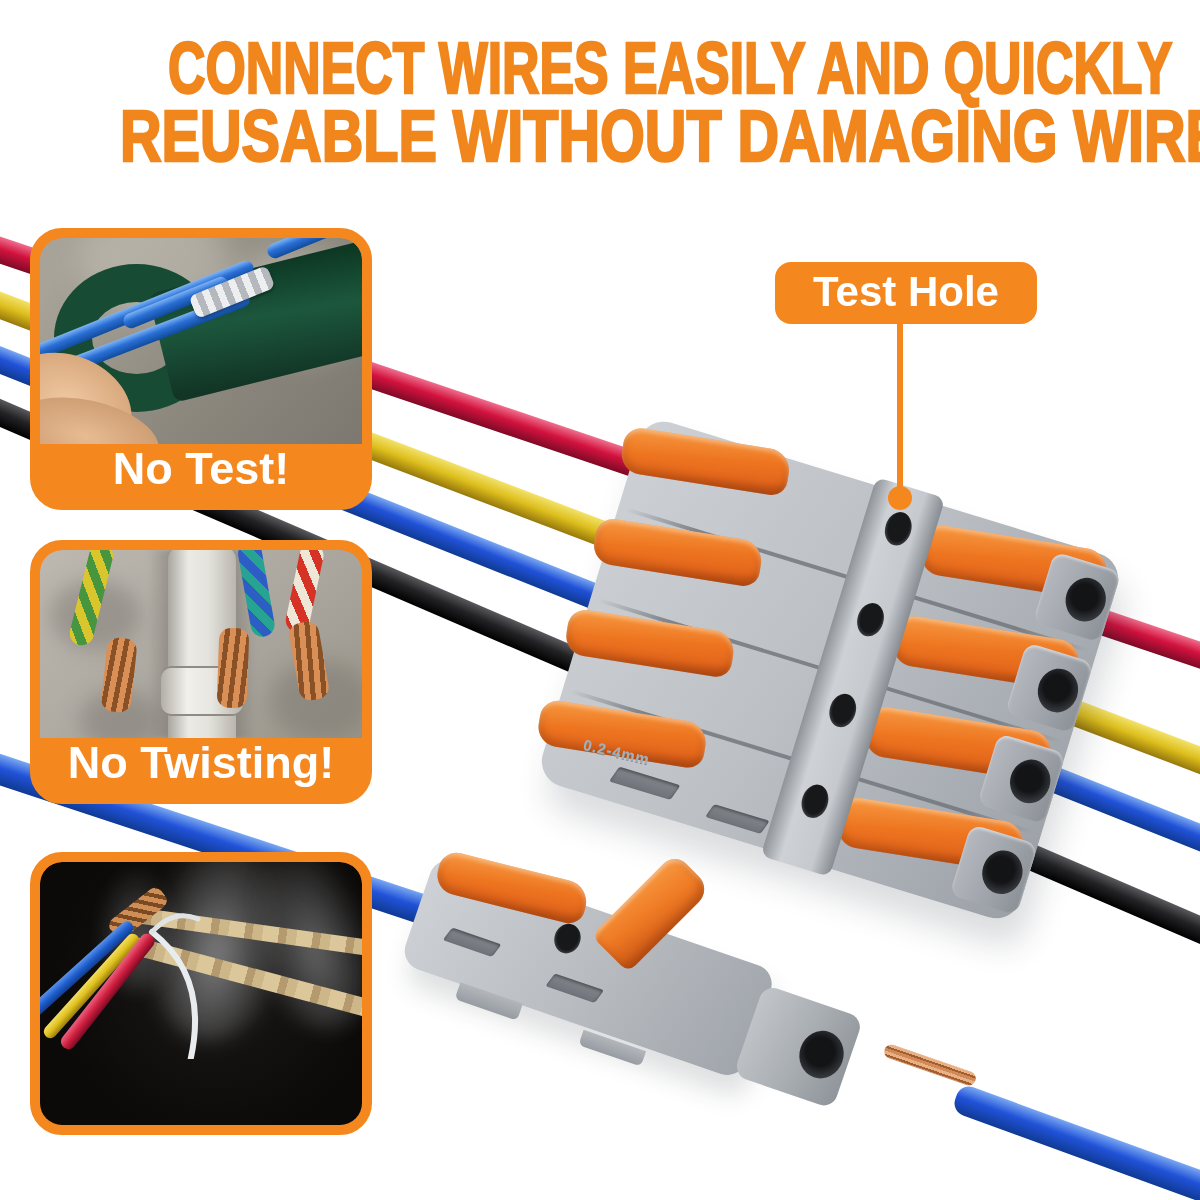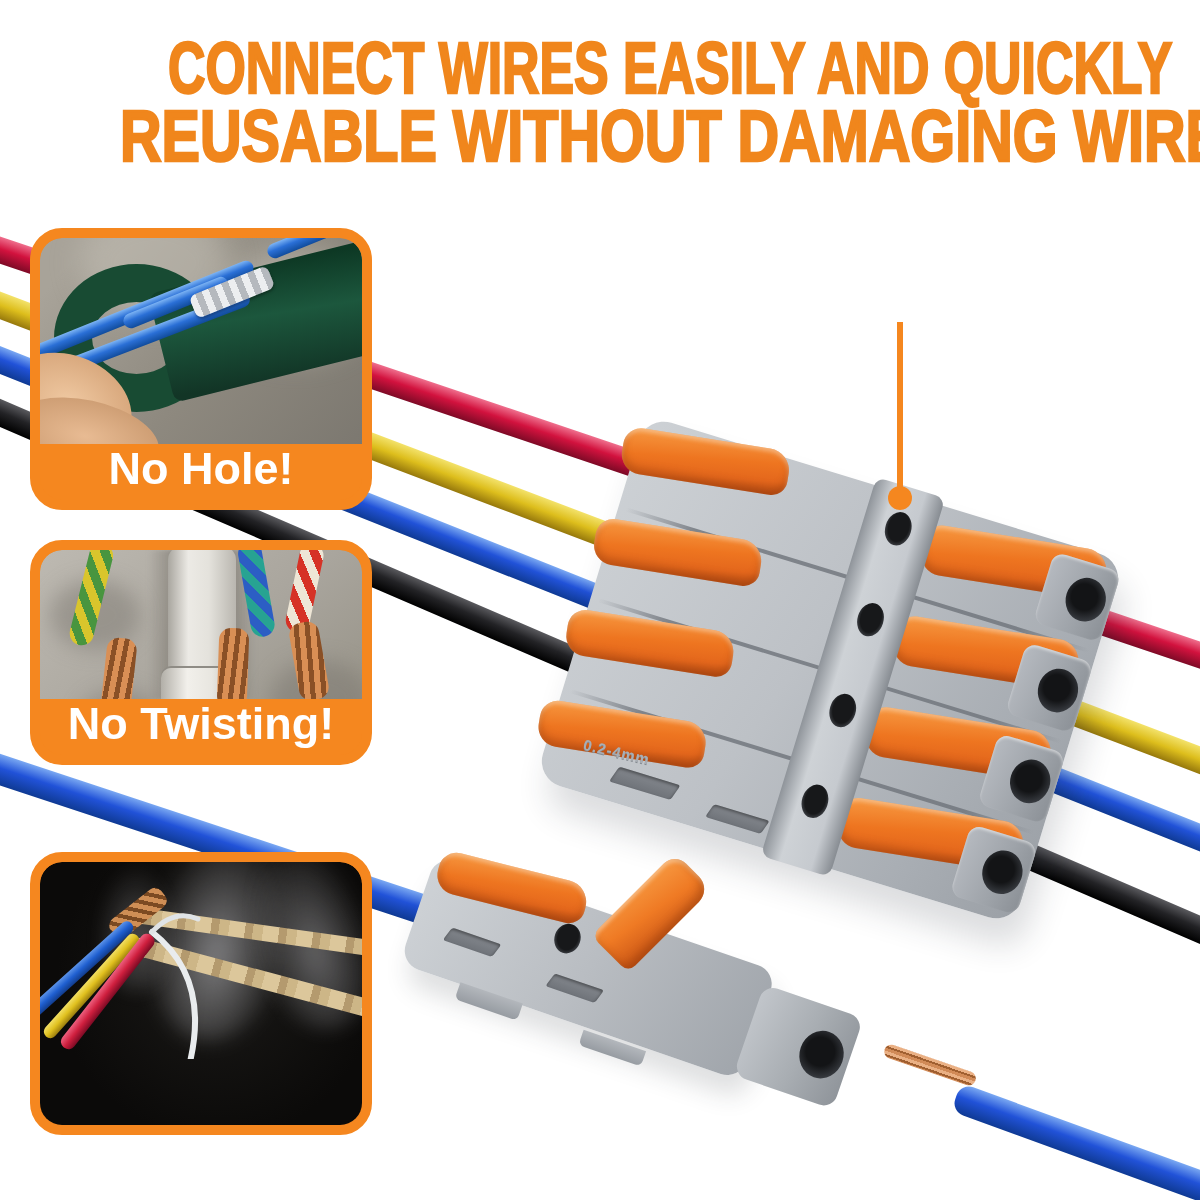--- a/index.html
+++ b/index.html
@@ -86,21 +86,21 @@
       box-shadow:inset -6px 0 8px rgba(120,45,5,.35),inset 3px 2px 4px rgba(255,230,200,.5);}
   .c1-thole{left:138px;top:32px;width:26px;height:30px;}
   .c1-cap{position:absolute;left:352px;top:26px;width:105px;height:96px;border-radius:14px;
       background:linear-gradient(100deg,#c2c6cb,#a8adb2 55%,#8f949a);}
   .c1-foot{position:absolute;border-radius:0 0 6px 6px;background:linear-gradient(#b3b7bc,#979ca2);}
 
   
   .panel{position:absolute;left:30px;width:342px;z-index:5;box-sizing:border-box;display:flex;flex-direction:column;
       border:10px solid var(--accent-orange);background:var(--accent-orange);border-radius:32px;overflow:hidden;}
   #panel-no-tape{top:228px;height:282px;}
-  #panel-no-twisting{top:540px;height:225px;}
+  #panel-no-twisting{top:540px;height:264px;}
   #panel-no-soldering{top:852px;height:283px;}
   .photo{position:relative;flex:1 1 auto;border-radius:22px 22px 0 0;overflow:hidden;}
   .caption{flex:0 0 56px;color:#fff;font-size:45px;font-weight:700;text-align:center;line-height:50px;}
   .ph{position:absolute;}
 
   
   .p1-bg{inset:0;background:linear-gradient(130deg,#a8a399 10%,#8e897f 55%,#7c7870 100%);}
   .p1-blob{width:150px;height:110px;border-radius:50%;background:rgba(200,196,186,.5);filter:blur(14px);}
   .tape-ring{left:14px;top:26px;width:165px;height:148px;border:38px solid #184b33;border-radius:50%;
       box-sizing:border-box;filter:blur(.6px);}
@@ -189,20 +189,21 @@
       </div>
     <div class="c4-cap" style="top:296px">
         <div class="port-hole"></div>
       </div>
 
     <div class="slot" style="left:74px;top:344px;width:64px;height:17px"></div>
     <div class="slot" style="left:176px;top:352px;width:58px;height:15px"></div>
     <div class="c4-marking">0.2-4mm</div>
   </div>
 
+  <div class="callout-box">Test Hole</div>
   <div class="callout-line"></div>
   <div class="callout-dot"></div>
 
   <div class="connector1">
     <div class="c1-body"></div>
     <div class="lever c1-lever-closed"></div>
     <div class="c1-lever-open"></div>
     <div class="t-hole c1-thole"></div>
     <div class="c1-cap">
         <div class="port-hole" style="width:44px;height:48px"></div>
@@ -221,21 +222,21 @@
       <div class="ph tape-ring"></div>
       <div class="ph tape-band"></div>
       <div class="ph p1-wire" style="left:-30px;top:118px;width:262px;transform:rotate(-22deg)"></div>
       <div class="ph p1-wire" style="left:-26px;top:142px;width:252px;transform:rotate(-21deg)"></div>
       <div class="ph p1-wire" style="left:84px;top:78px;width:112px;transform:rotate(-22deg)"></div>
       <div class="ph p1-wire" style="left:228px;top:8px;width:122px;transform:rotate(-22deg)"></div>
       <div class="ph crimp"></div>
       <div class="ph finger" style="left:-36px;top:118px;width:130px;height:95px;transform:rotate(24deg);background:radial-gradient(#f0c9a2,#d9a97e 70%,#c4946b)"></div>
       <div class="ph finger" style="left:-30px;top:162px;width:150px;height:72px;transform:rotate(12deg);background:radial-gradient(#e8bb93,#cf9f75 70%,#ba8a60)"></div>
     </div>
-    <figcaption class="caption">No Hole!</figcaption>
+    <figcaption class="caption">No Test!</figcaption>
   </figure>
 
   <figure class="panel" id="panel-no-twisting" style="margin:0">
     <div class="photo">
       <div class="ph p2-bg"></div>
       <div class="ph p2-spot" style="left:10px;top:30px;width:90px;height:70px"></div>
       <div class="ph p2-spot" style="left:230px;top:110px;width:100px;height:80px"></div>
       <div class="ph p2-spot" style="left:40px;top:140px;width:80px;height:60px"></div>
       <div class="ph groove"></div>
       <div class="ph pipe"></div>

